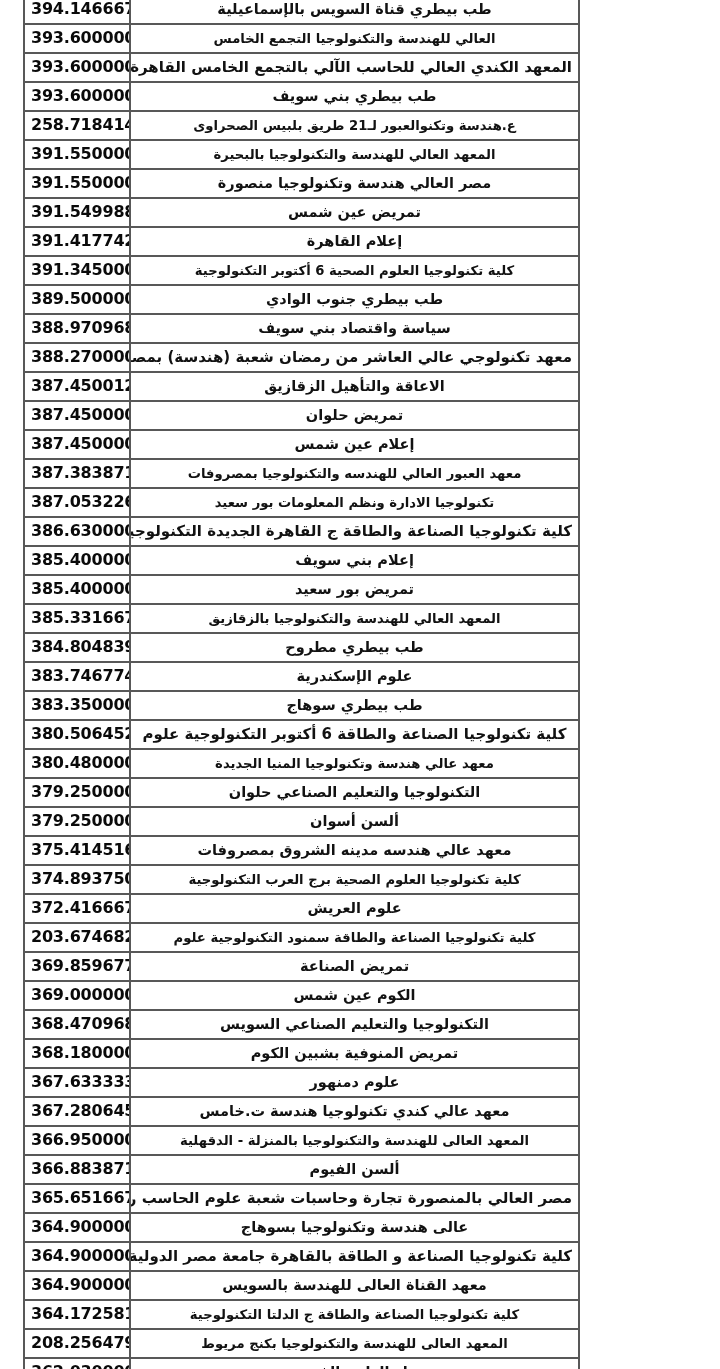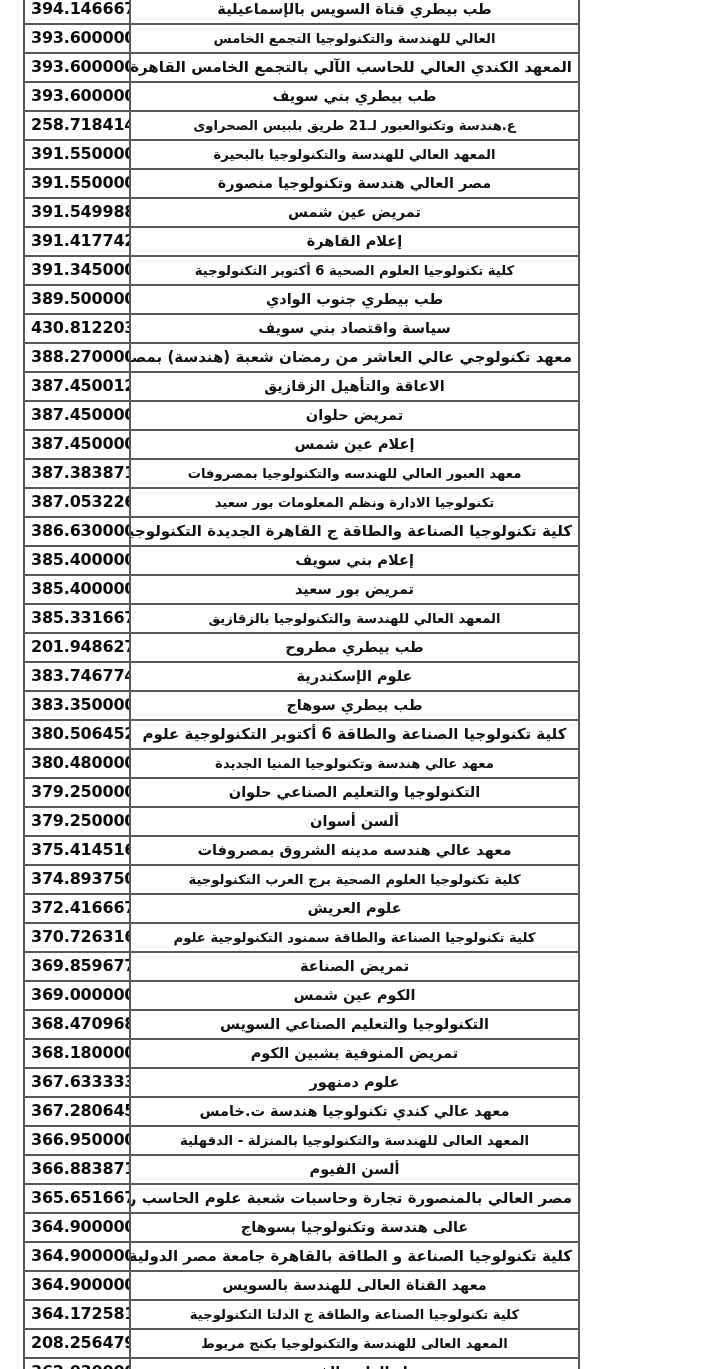--- a/index.html
+++ b/index.html
@@ -131,21 +131,21 @@
         <tr>
           <td class="cell-name long">كلية تكنولوجيا العلوم الصحية 6 أكتوبر التكنولوجية</td>
           <td class="cell-score">391.345000</td>
         </tr>
         <tr>
           <td class="cell-name">طب بيطري جنوب الوادي</td>
           <td class="cell-score">389.500000</td>
         </tr>
         <tr>
           <td class="cell-name">سياسة واقتصاد بني سويف</td>
-          <td class="cell-score">430.812203</td>
+          <td class="cell-score">388.970968</td>
         </tr>
         <tr>
           <td class="cell-name xlong">معهد تكنولوجي عالي العاشر من رمضان شعبة (هندسة) بمصروفات</td>
           <td class="cell-score">388.270000</td>
         </tr>
         <tr>
           <td class="cell-name">الاعاقة والتأهيل الزقازيق</td>
           <td class="cell-score">387.450012</td>
         </tr>
         <tr>
@@ -175,21 +175,21 @@
         <tr>
           <td class="cell-name">تمريض بور سعيد</td>
           <td class="cell-score">385.400000</td>
         </tr>
         <tr>
           <td class="cell-name long">المعهد العالي للهندسة والتكنولوجيا بالزقازيق</td>
           <td class="cell-score">385.331667</td>
         </tr>
         <tr>
           <td class="cell-name">طب بيطري مطروح</td>
-          <td class="cell-score">201.948627</td>
+          <td class="cell-score">384.804839</td>
         </tr>
         <tr>
           <td class="cell-name">علوم الإسكندرية</td>
           <td class="cell-score">383.746774</td>
         </tr>
         <tr>
           <td class="cell-name">طب بيطري سوهاج</td>
           <td class="cell-score">383.350000</td>
         </tr>
         <tr>
@@ -215,21 +215,21 @@
         <tr>
           <td class="cell-name long">كلية تكنولوجيا العلوم الصحية برج العرب التكنولوجية</td>
           <td class="cell-score">374.893750</td>
         </tr>
         <tr>
           <td class="cell-name">علوم العريش</td>
           <td class="cell-score">372.416667</td>
         </tr>
         <tr>
           <td class="cell-name long">كلية تكنولوجيا الصناعة والطاقة سمنود التكنولوجية علوم</td>
-          <td class="cell-score">370.726316</td>
+          <td class="cell-score">203.674682</td>
         </tr>
         <tr>
           <td class="cell-name">تمريض الصناعة</td>
           <td class="cell-score">369.859677</td>
         </tr>
         <tr>
           <td class="cell-name">الكوم عين شمس</td>
           <td class="cell-score">369.000000</td>
         </tr>
         <tr>

